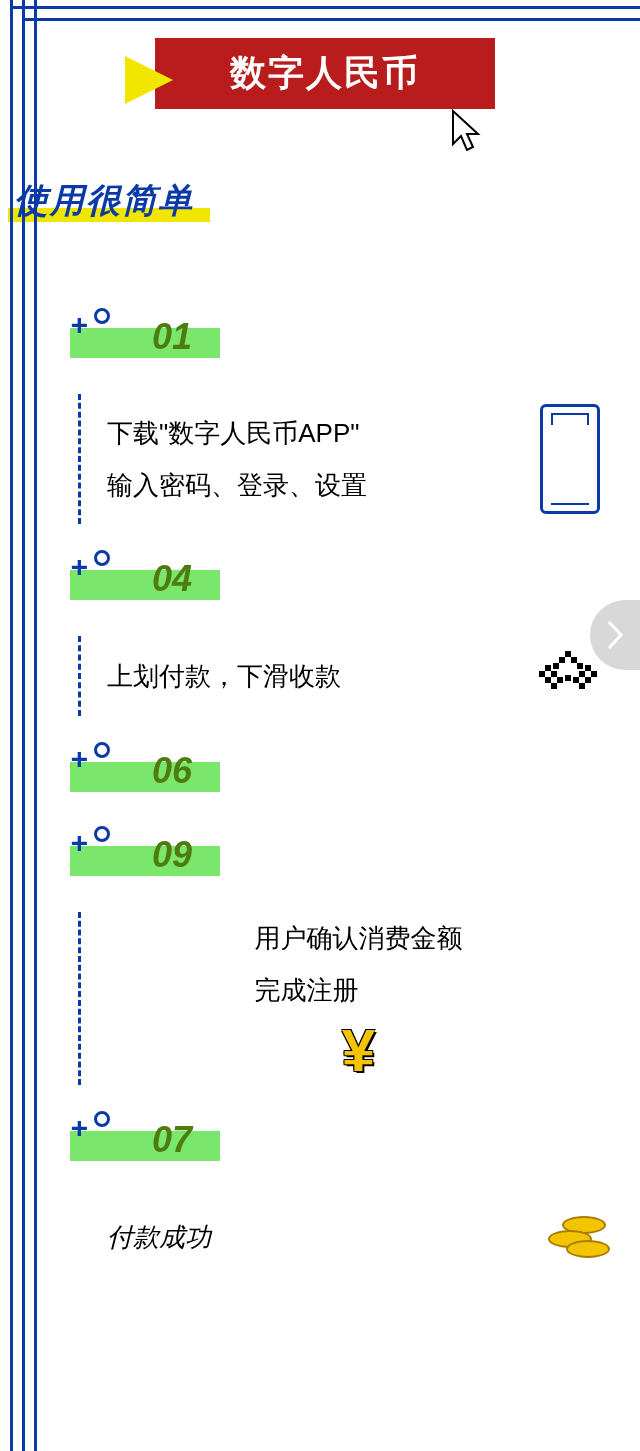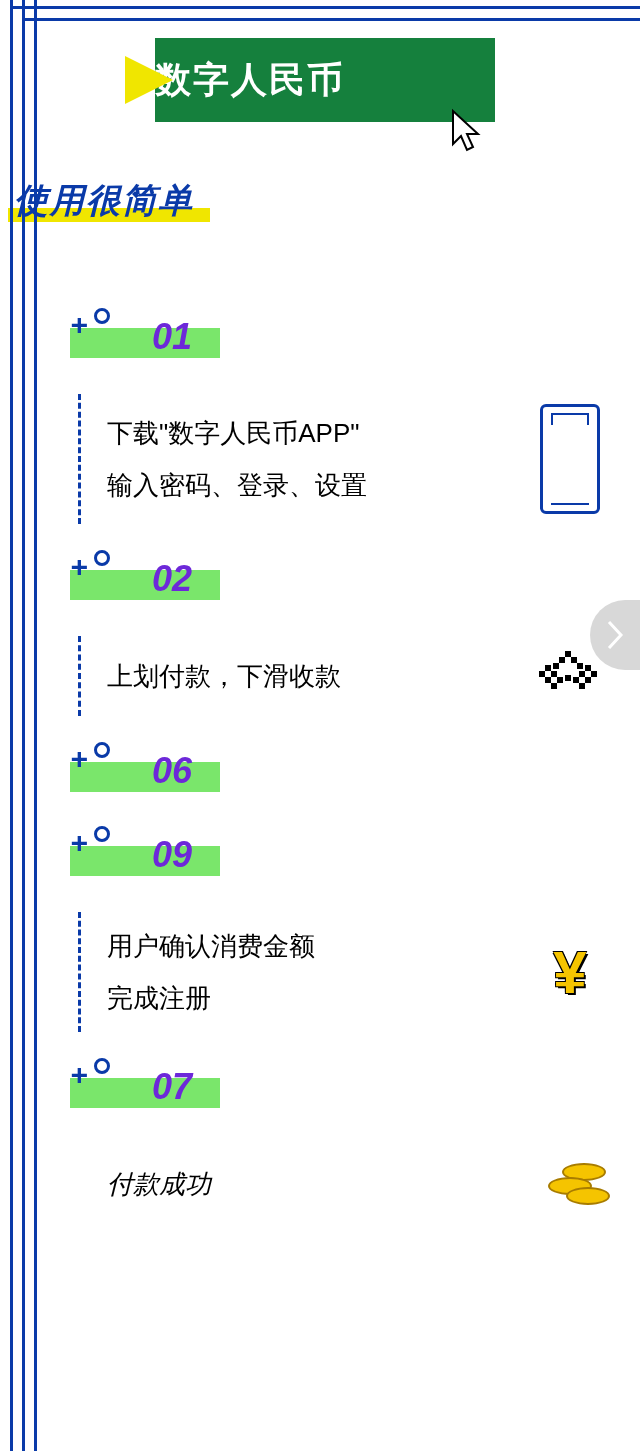--- a/index.html
+++ b/index.html
@@ -28,24 +28,25 @@
   .border-lines .l2 { left: 22px; top: 0; width: 3px; height: 1451px; }
   .border-lines .l3 { left: 34px; top: 0; width: 3px; height: 1451px; }
   .border-lines .t1 { left: 10px; top: 6px; width: 630px; height: 3px; }
   .border-lines .t2 { left: 22px; top: 18px; width: 618px; height: 3px; }
 
   .header {
     position: absolute;
     top: 38px;
     left: 155px;
     width: 340px;
-    height: 84px;
-    background: #15803d;
+    height: 71px;
+    background: #b91c1c;
     display: flex;
     align-items: center;
+    justify-content: center;
   }
   .header .triangle {
     position: absolute;
     left: -30px;
     top: 18px;
     width: 0; height: 0;
     border-left: 48px solid #f0e600;
     border-top: 24px solid transparent;
     border-bottom: 24px solid transparent;
   }
@@ -131,21 +132,21 @@
     border-radius: 50%;
     margin-top: -2px;
   }
   .step-num {
     position: absolute;
     left: 82px;
     top: 6px;
     font-size: 36px;
     font-weight: bold;
     font-style: italic;
-    color: #6d28d9;
+    color: #4d7c0f;
   }
 
   .step-body {
     position: relative;
     margin-left: 8px;
     padding-left: 26px;
     border-left: 3px dashed #0a3aa8;
     display: flex;
     align-items: center;
     justify-content: space-between;
@@ -298,21 +299,21 @@
         <div class="phone"></div>
       </div>
   </div>
 
   <div class="step-marker">
     <div class="green-bar"></div>
     <div class="plus-circle">
         <span class="plus">+</span>
         <span class="circ"></span>
       </div>
-    <div class="step-num">02</div>
+    <div class="step-num">04</div>
   </div>
   <div class="step-body">
     <div class="step-text">上划付款，下滑收款</div>
     <div class="step-icon pixel-arrows">
       <svg viewBox="0 0 70 50">
         <g fill="#000">
           <rect x="30" y="0" width="6" height="6"></rect>
             <rect x="24" y="6" width="6" height="6"></rect>
             <rect x="36" y="6" width="6" height="6"></rect>
           <rect x="18" y="12" width="6" height="6"></rect>
@@ -345,21 +346,21 @@
   </div>
 
   <div class="step-marker">
     <div class="green-bar"></div>
     <div class="plus-circle">
         <span class="plus">+</span>
         <span class="circ"></span>
       </div>
     <div class="step-num">09</div>
   </div>
-  <div class="step-body" style="min-height:120px;">
+  <div class="step-body" style="min-height:120px;flex-direction:column;">
     <div class="step-text">
       <span>用户确认消费金额</span><br>
       <span>完成注册</span>
     </div>
     <div class="step-icon">
         <div class="yen">¥</div>
       </div>
   </div>
 
   <div class="step-marker">

